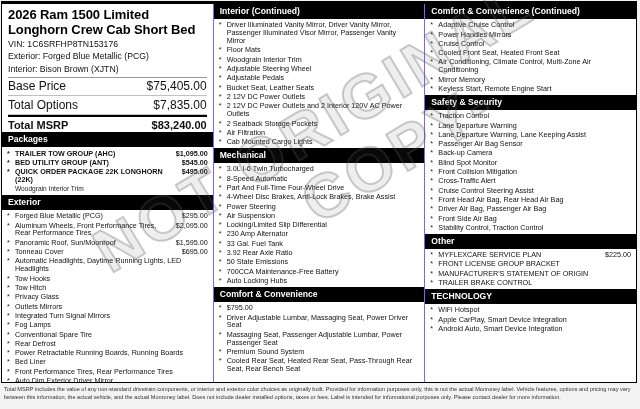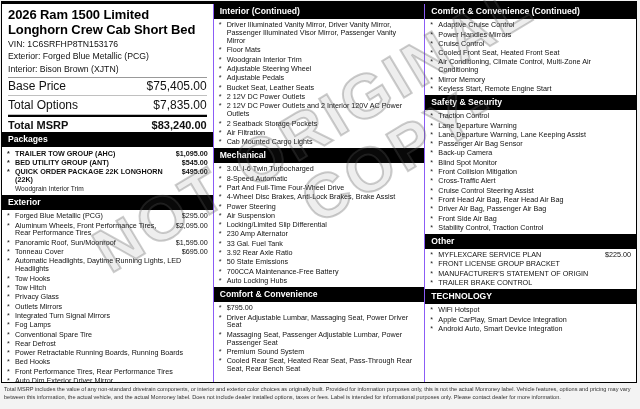--- a/index.html
+++ b/index.html
@@ -158,21 +158,21 @@
         <div class="opt">
           <span class="bullet">*</span>
           <span class="txt">Rear Defrost</span>
         </div>
         <div class="opt">
           <span class="bullet">*</span>
           <span class="txt">Power Retractable Running Boards, Running Boards</span>
         </div>
         <div class="opt">
           <span class="bullet">*</span>
-          <span class="txt">Bed Hooks</span>
+          <span class="txt">Bed Liner</span>
         </div>
         <div class="opt">
           <span class="bullet">*</span>
           <span class="txt">Front Performance Tires, Rear Performance Tires</span>
         </div>
         <div class="opt">
           <span class="bullet">*</span>
           <span class="txt">Auto Dim Exterior Driver Mirror</span>
         </div>
         <div class="opt">

